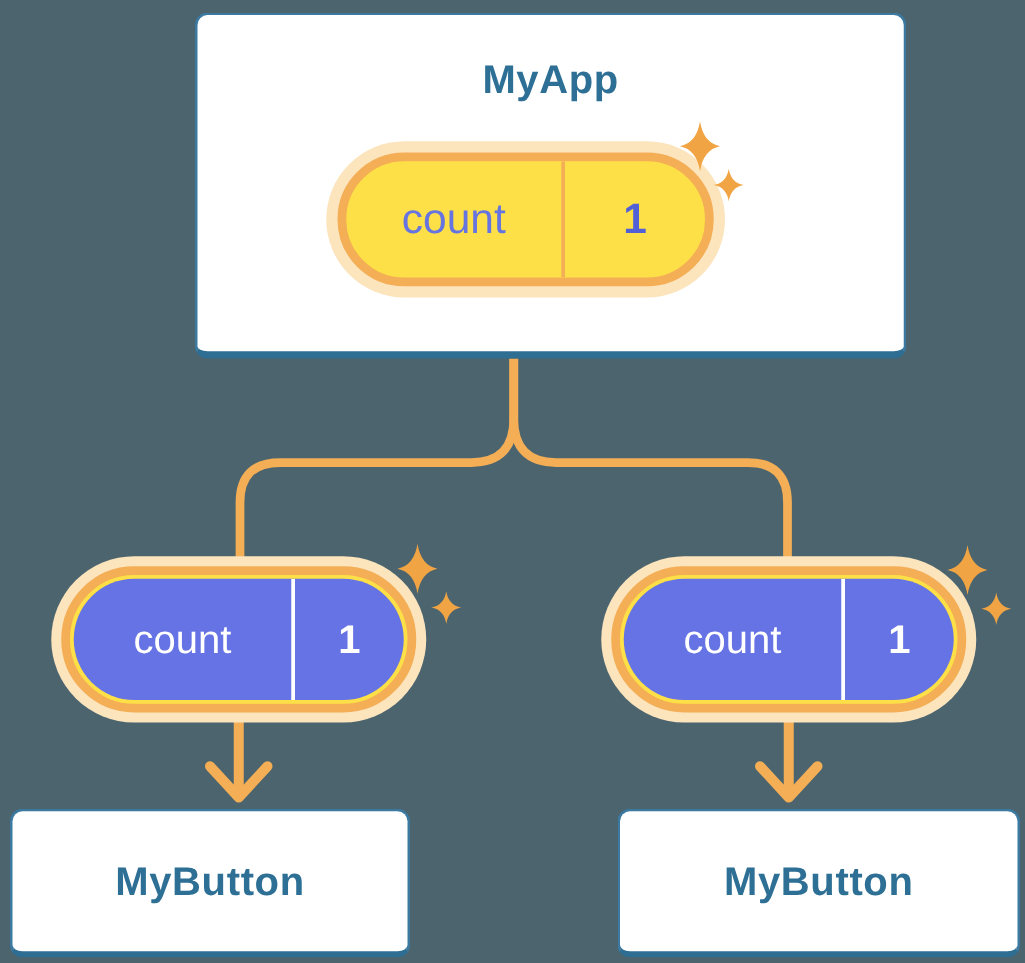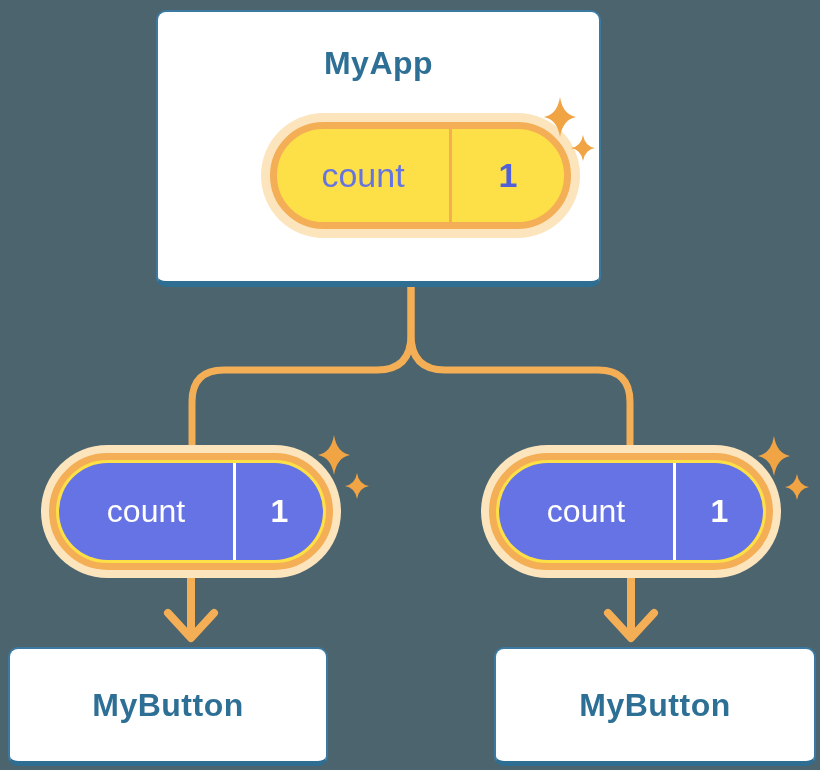--- a/index.html
+++ b/index.html
@@ -36,21 +36,21 @@
   }
   
   .component-card {
     position: absolute;
     box-sizing: border-box;
     background: var(--card-bg, #FFFFFF);
     border: 2px solid var(--card-border, #3B79A1);
     border-bottom: 6px solid var(--card-border-bottom, #2E6E93);
     border-radius: 10px;
   }
-  .card-myapp { left: 156px; top: 10px; width: 445px; height: 277px; }
+  .card-myapp { left: 156px; top: 10px; width: 569px; height: 277px; }
   .card-mybutton {
     top: 647px; height: 119px;
     border-bottom-width: 5px;
     display: flex; align-items: center; justify-content: center; text-align: center;
   }
   .card-mybutton-left  { left: 8px;   width: 320px; }
   .card-mybutton-right { left: 494px; width: 322px; }
   .component-title {
     color: var(--heading-text, #2E7095);
     font-size: 32px;

